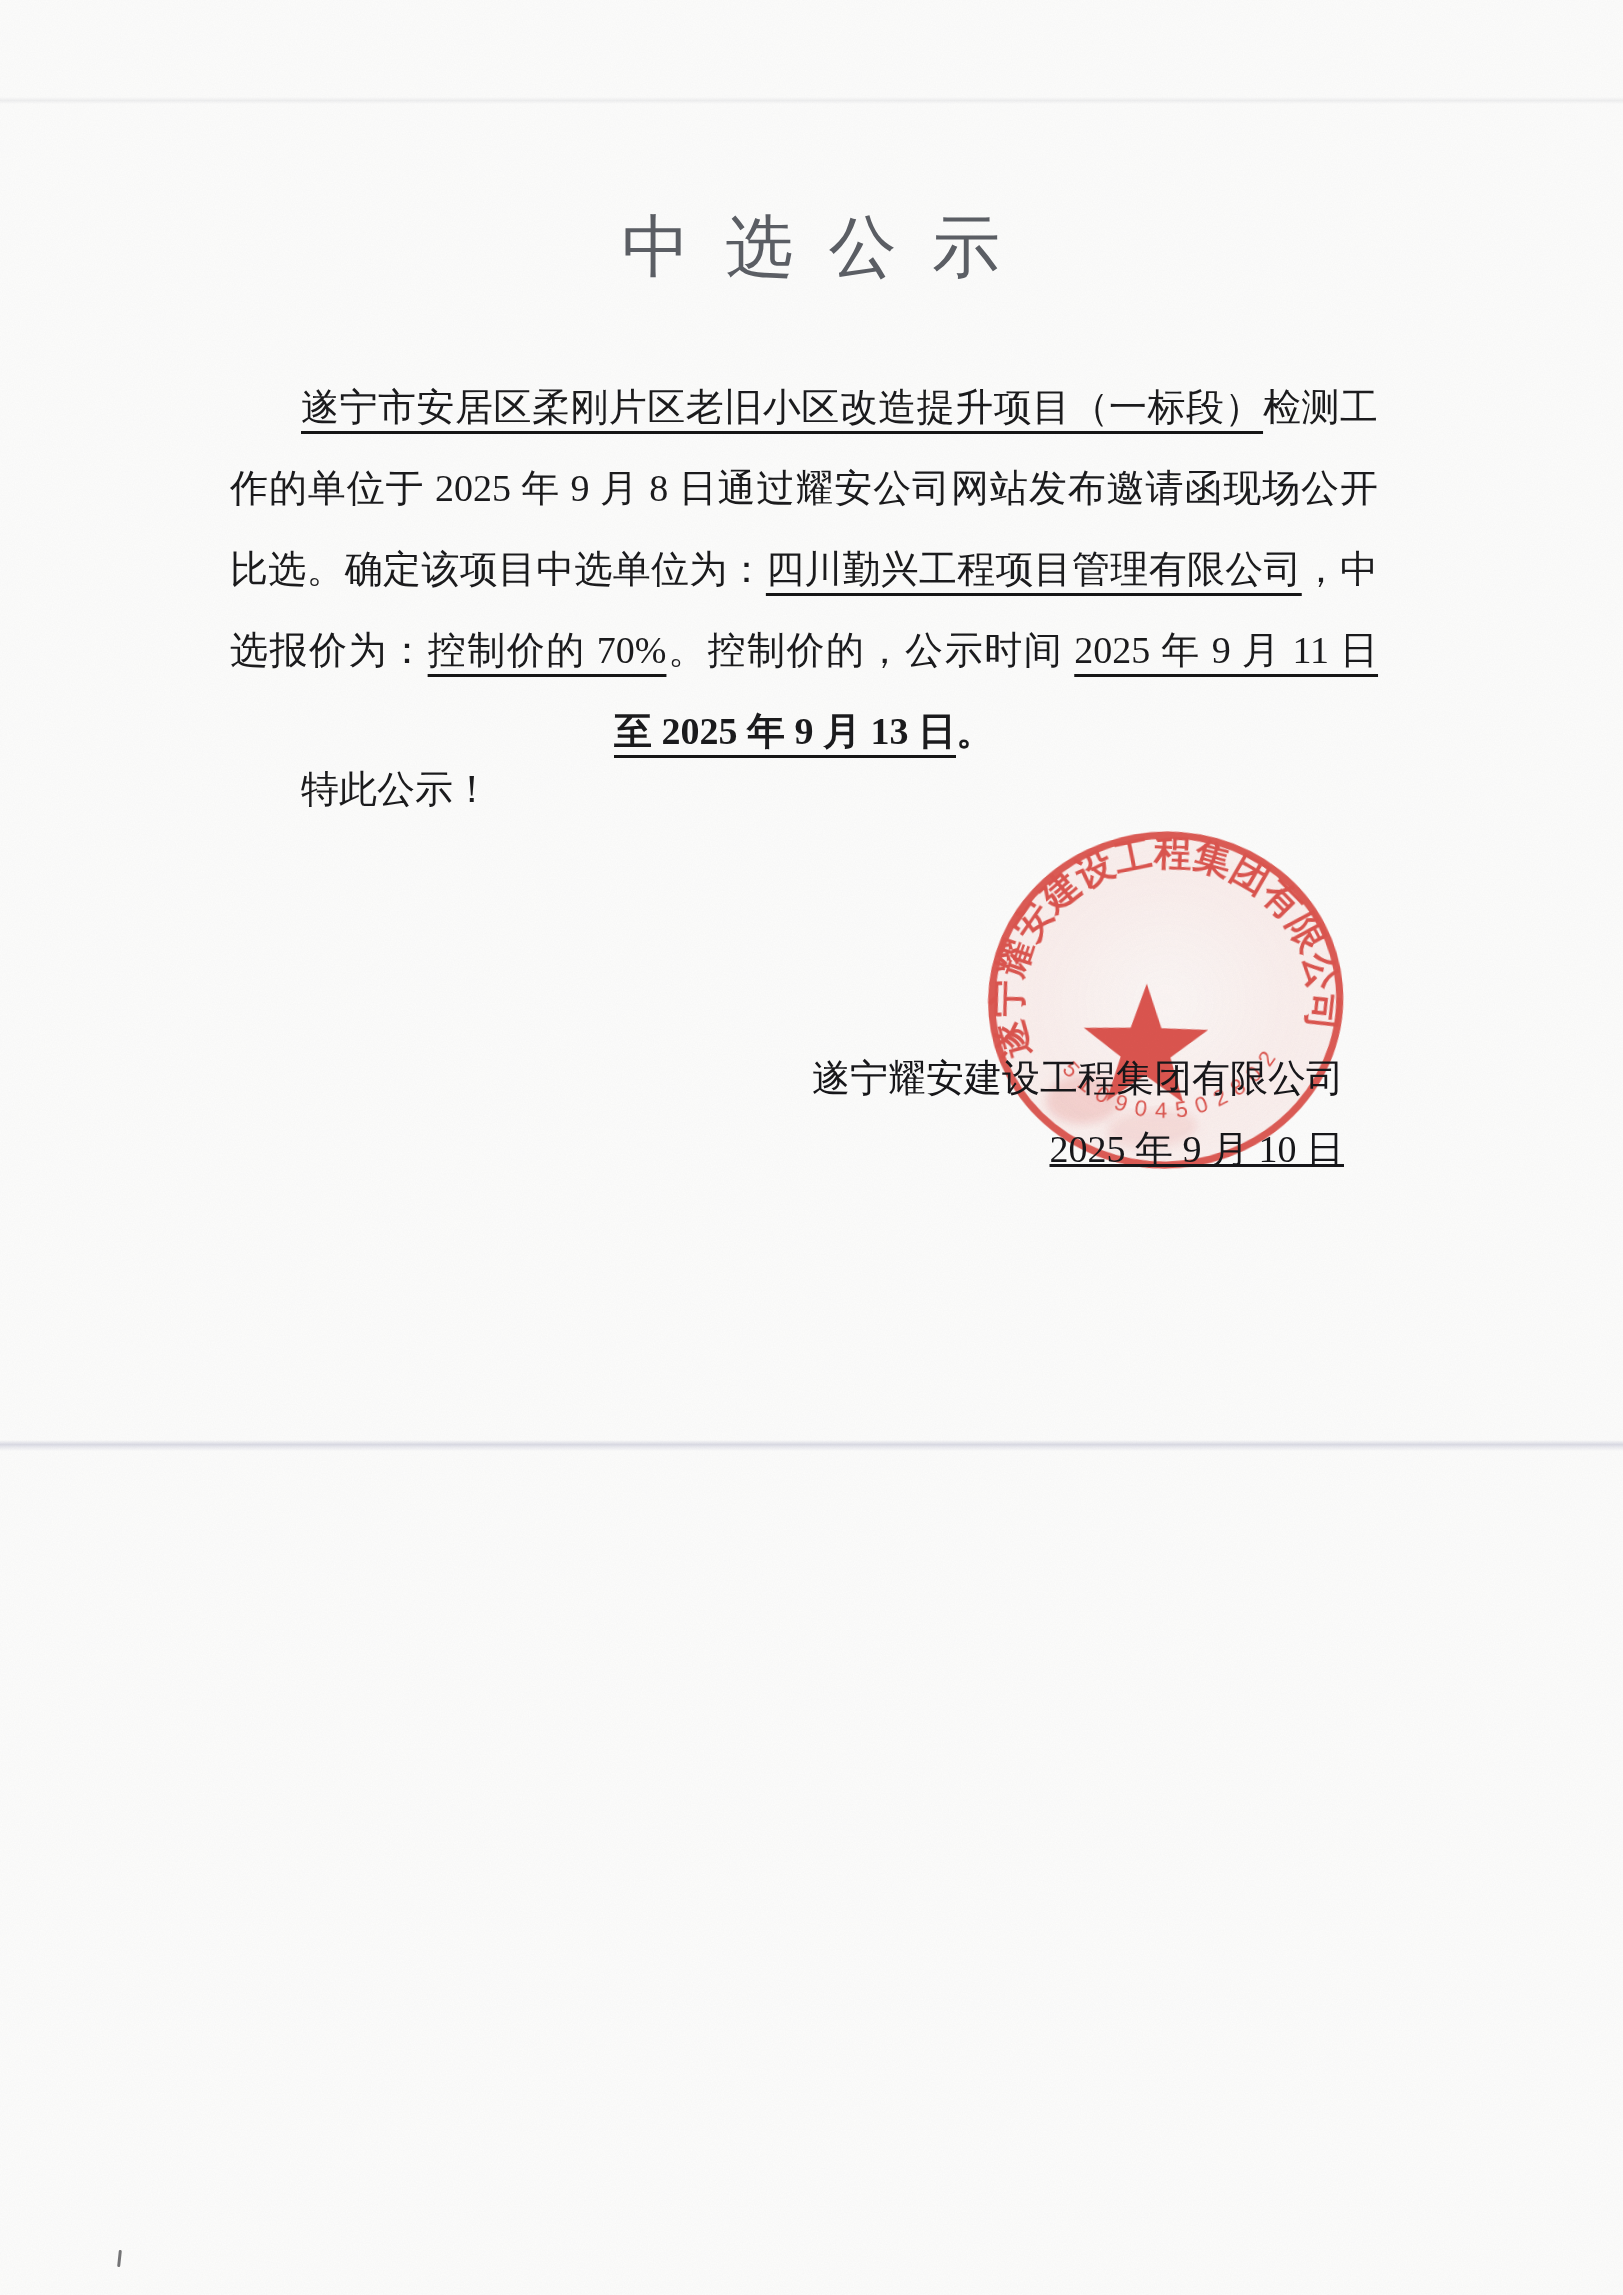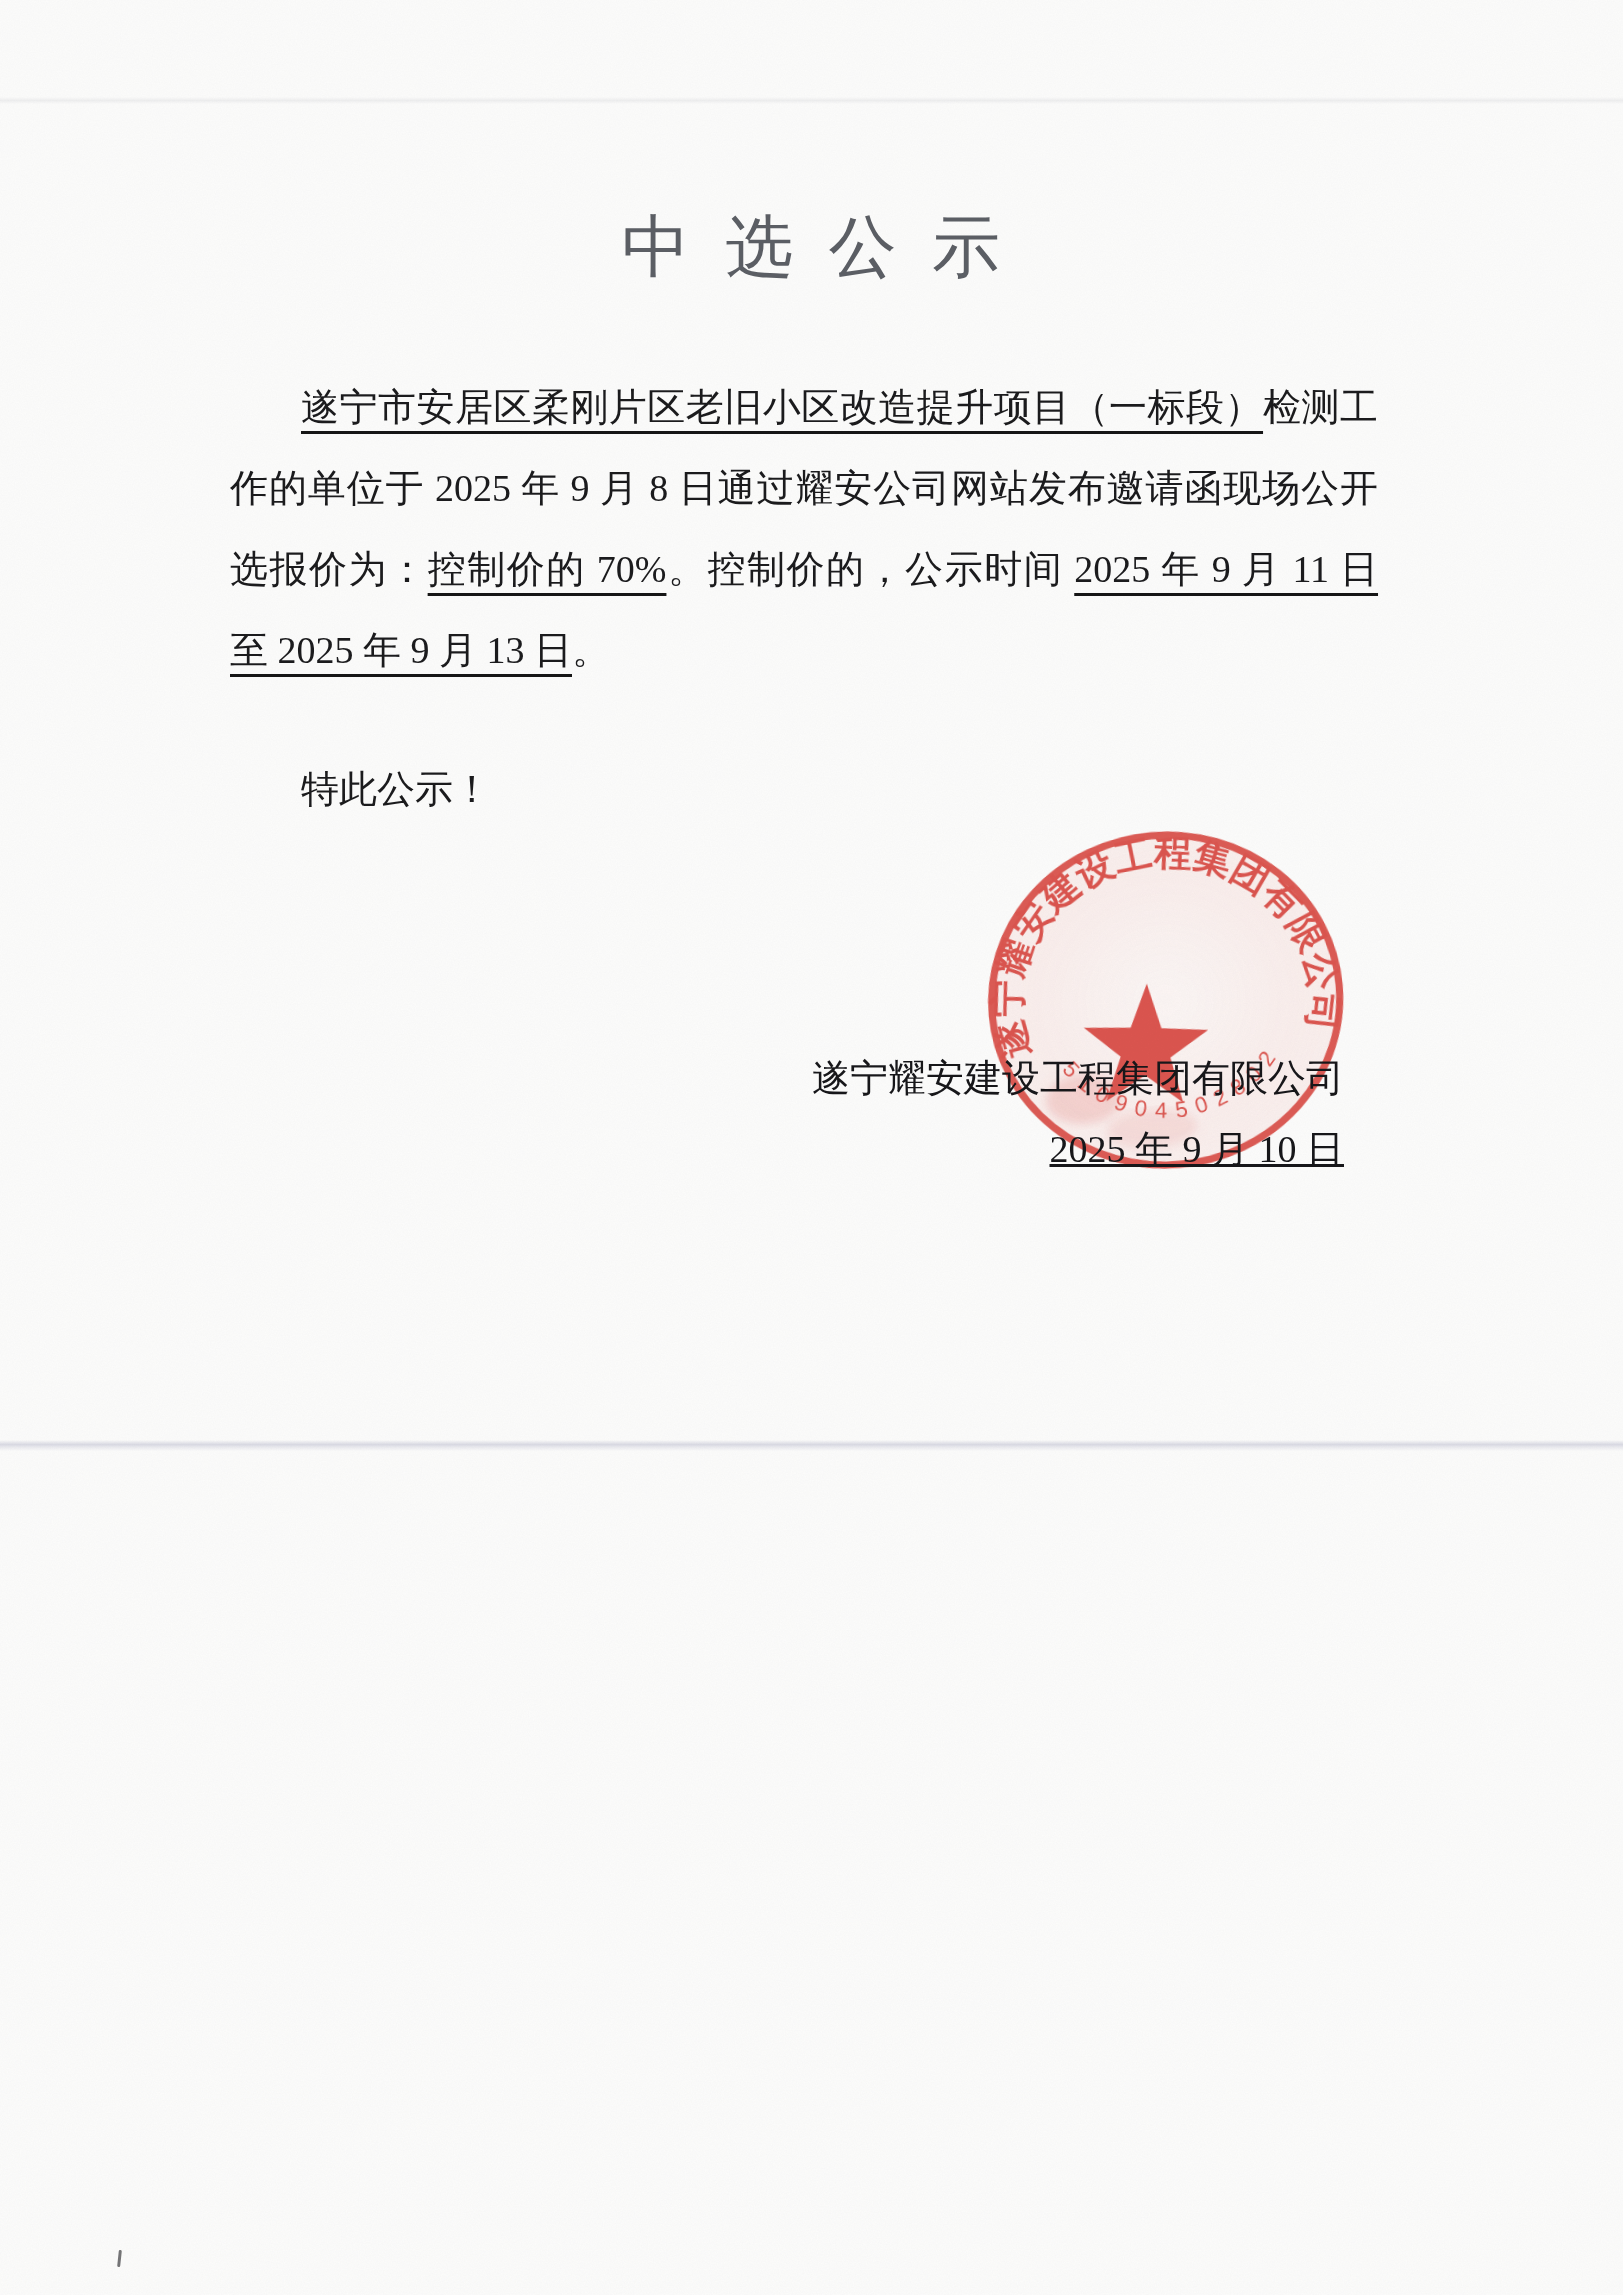--- a/index.html
+++ b/index.html
@@ -58,22 +58,23 @@
     width: 1148px;
     font-size: 38px;
     line-height: 81px;
     color: #1b1b1d;
   }
   .para-line {
     text-align: justify;
     text-align-last: justify;
   }
   .para-line.no-justify {
-    text-align: left;
+    text-align: center;
     text-align-last: auto;
+    font-weight: bold;
   }
   .para-line.indent {
     text-indent: 71px;
   }
   .u {
     text-decoration: underline;
     text-decoration-color: #161616;
     text-decoration-thickness: 2.6px;
     text-underline-offset: 10.5px;
   }
@@ -130,20 +131,21 @@
   </svg>
 
   <div class="crease crease-top"></div>
   <div class="crease crease-mid"></div>
 
   <h1 class="doc-title">中 选 公 示</h1>
 
   <div class="body-paragraph">
       <div class="para-line indent"><span class="u">遂宁市安居区柔刚片区老旧小区改造提升项目（一标段）</span><span>检测工</span></div>
       <div class="para-line"><span>作的单位于 2025 年 9 月 8 日通过耀安公司网站发布邀请函现场公开</span></div>
+      <div class="para-line"><span>比选。确定该项目中选单位为：</span><span class="u">四川勤兴工程项目管理有限公司</span><span>，中</span></div>
       <div class="para-line"><span>选报价为：</span><span class="u">控制价的 70%</span><span>。控制价的，公示时间 </span><span class="u">2025 年 9 月 11 日</span></div>
       <div class="para-line no-justify"><span class="u">至 2025 年 9 月 13 日</span><span>。</span></div>
     </div>
 
   <div class="closing-line">特此公示！</div>
 
   <svg class="seal-svg" width="380" height="360" viewBox="0 0 580 550">
     <defs>
       <radialGradient id="pinkWash" cx="50%" cy="50%" r="50%">
         <stop offset="0%" stop-color="#f5b8b2" stop-opacity="0.10"></stop>

